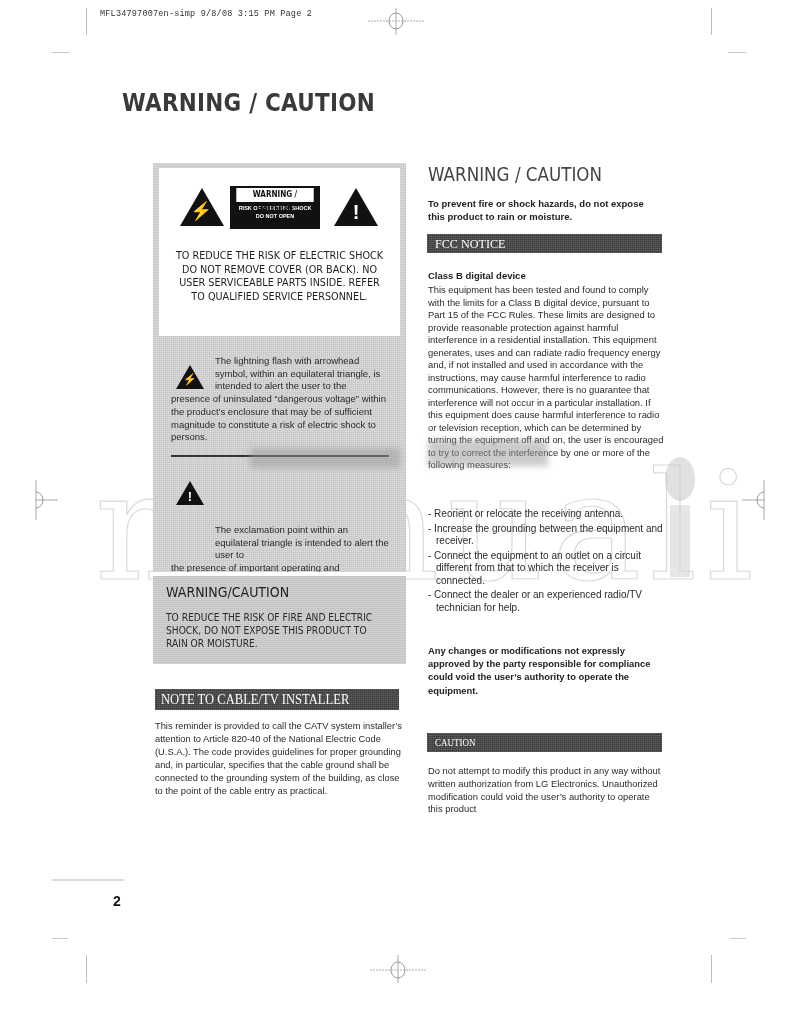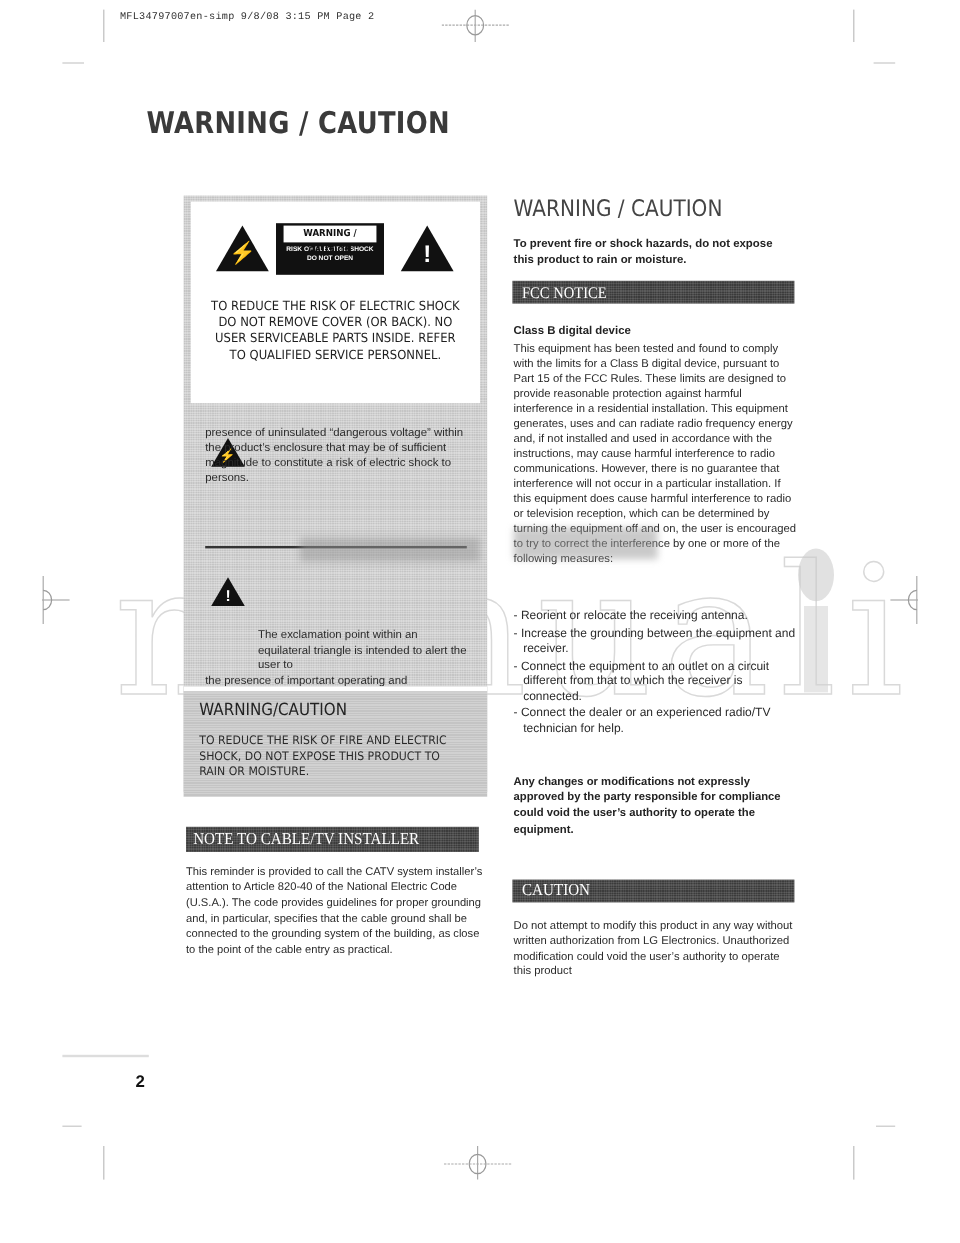--- a/index.html
+++ b/index.html
@@ -40,21 +40,21 @@
   .cable-text { left:155px; top:720px; width:250px; font-size:9.3px; line-height:13px; color:#2a2a2a; }
 
   .r-title { left:428px; top:163px; font-size:19px; color:#444; font-family:"DejaVu Sans", sans-serif; transform:scaleX(0.88); transform-origin:left top; }
   .r-intro { left:428px; top:197px; width:235px; font-size:9.5px; line-height:13px; font-weight:bold; color:#222; }
   .fcc-bar { left:427px; top:234px; width:235px; height:19px; font-size:13.5px; line-height:19px; padding-left:8px; box-sizing:border-box; }
   .classb { left:428px; top:270px; font-size:9.5px; font-weight:bold; color:#222; }
   .fcc-text { left:428px; top:284px; width:236px; font-size:9.4px; line-height:12.5px; color:#2a2a2a; }
   .fcc-list { left:428px; top:508px; width:236px; font-size:10px; line-height:12.5px; color:#2a2a2a; margin:0; padding:0; list-style:none; }
   .fcc-list li { padding-left:8px; text-indent:-8px; margin-bottom:2px; }
   .mod-text { left:428px; top:644px; width:236px; font-size:9.4px; line-height:13.2px; font-weight:bold; color:#222; }
-  .caution-bar { left:427px; top:733px; width:235px; height:19px; font-size:14px; line-height:19px; padding-left:8px; box-sizing:border-box; }
+  .caution-bar { left:427px; top:733px; width:235px; height:19px; font-size:10px; line-height:19px; padding-left:8px; box-sizing:border-box; }
   .caution-text { left:428px; top:765px; width:236px; font-size:9.4px; line-height:12.8px; color:#2a2a2a; }
 
   .pagenum { left:113px; top:893px; font-size:14px; font-weight:bold; color:#111; }
   .watermark { left:95px; top:440px; font-size:150px; color:transparent; -webkit-text-stroke:1.2px rgba(170,170,170,0.45); font-family:"DejaVu Serif", serif; letter-spacing:8px; pointer-events:none; }
   .wm-dot { left:665px; top:457px; width:30px; height:44px; border-radius:50%; background:rgba(200,200,200,0.55); }
   .wm-bar { left:670px; top:505px; width:20px; height:72px; background:rgba(210,210,210,0.55); }
   .blur { filter:blur(3px); background:rgba(150,150,150,0.5); }
 </style>
 </head>
 <body>
@@ -103,20 +103,21 @@
   <div class="tri-glyph" style="left:0;top:13px;font-size:20px;">!</div>
 </div>
 
 <div class="abs shock-text">TO REDUCE THE RISK OF ELECTRIC SHOCK DO NOT REMOVE COVER (OR BACK). NO USER SERVICEABLE PARTS INSIDE. REFER TO QUALIFIED SERVICE PERSONNEL.</div>
 
 <div class="abs" style="left:176px;top:365px;width:30px;height:26px;">
   <div class="tri" style="left:0;top:0;border-left-width:14px;border-right-width:14px;border-bottom-width:24px;"></div>
   <div class="tri-glyph" style="left:0;top:8px;width:28px;font-size:11px;">⚡</div>
 </div>
 <div class="abs para lightning-para">
+  <span class="indent">The lightning flash with arrowhead symbol, within an equilateral triangle, is intended to alert the user to the</span>
   <span>presence of uninsulated “dangerous voltage” within the product’s enclosure that may be of sufficient magnitude to constitute a risk of electric shock to persons.</span>
 </div>
 <div class="abs divider"></div>
 <div class="abs blur" style="left:250px;top:448px;width:150px;height:20px;"></div>
 
 <div class="abs" style="left:176px;top:481px;width:30px;height:26px;">
   <div class="tri" style="left:0;top:0;border-left-width:14px;border-right-width:14px;border-bottom-width:24px;"></div>
   <div class="tri-glyph" style="left:0;top:8px;width:28px;font-size:13px;">!</div>
 </div>
 <div class="abs para exclam-para">

